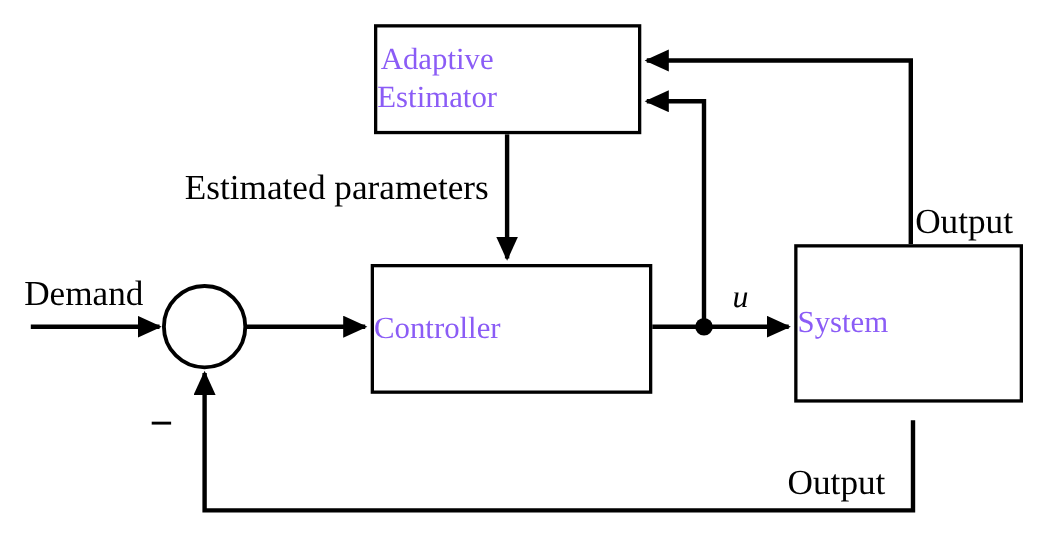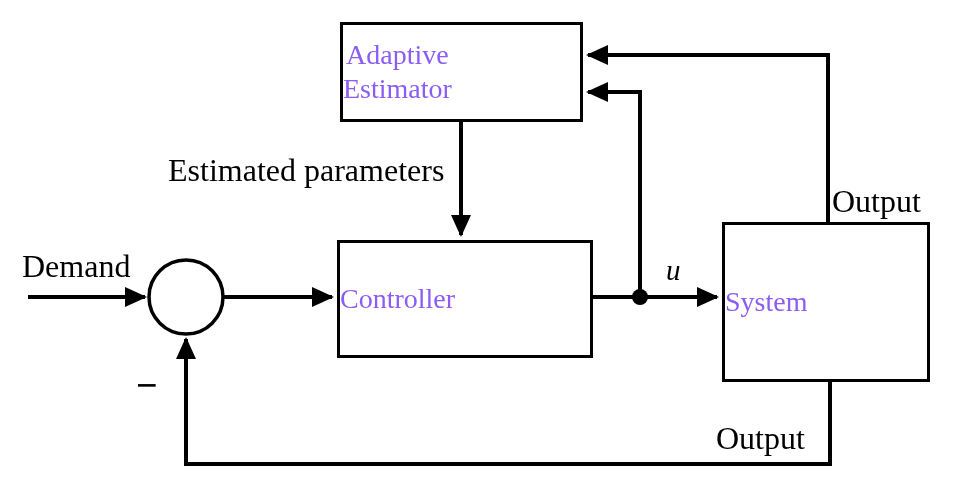--- a/index.html
+++ b/index.html
@@ -56,21 +56,21 @@
     font-style: italic;
     font-size: 29px;
   }
   .lbl.minus {
     font-size: 38px;
     font-weight: bold;
     line-height: 1;
   }
   #box-estimator { left: 340px; top: 22px;  width: 243px; height: 100px; }
   #box-controller{ left: 337px; top: 240px; width: 256px; height: 118px; }
-  #box-system    { left: 722px; top: 222px; width: 208px; height: 160px; }
+  #box-system    { left: 722px; top: 222px; width: 208px; height: 144px; }
 
   #lbl-demand    { left: 22px;  top: 248px; }
   #lbl-estparams { left: 168px; top: 152px; }
   #lbl-output-top{ left: 832px; top: 183px; }
   #lbl-u         { left: 666px; top: 254px; }
   #lbl-output-bot{ left: 716px; top: 420px; }
   #lbl-minus     { left: 136px; top: 366px; }
 </style>
 </head>
 <body>

